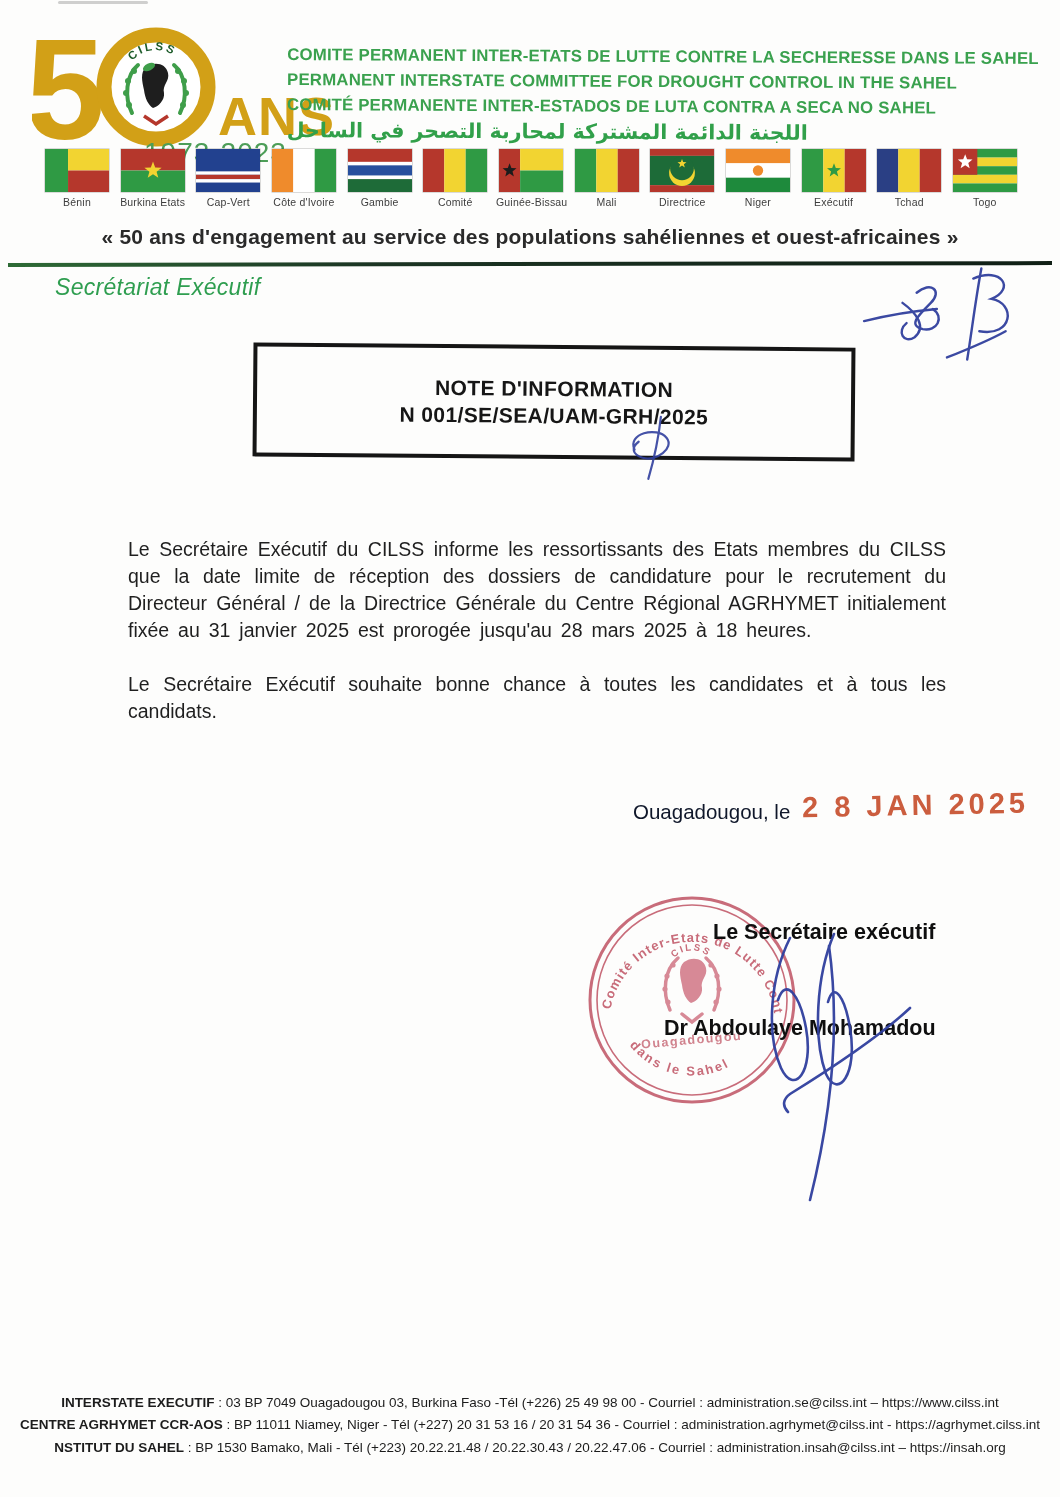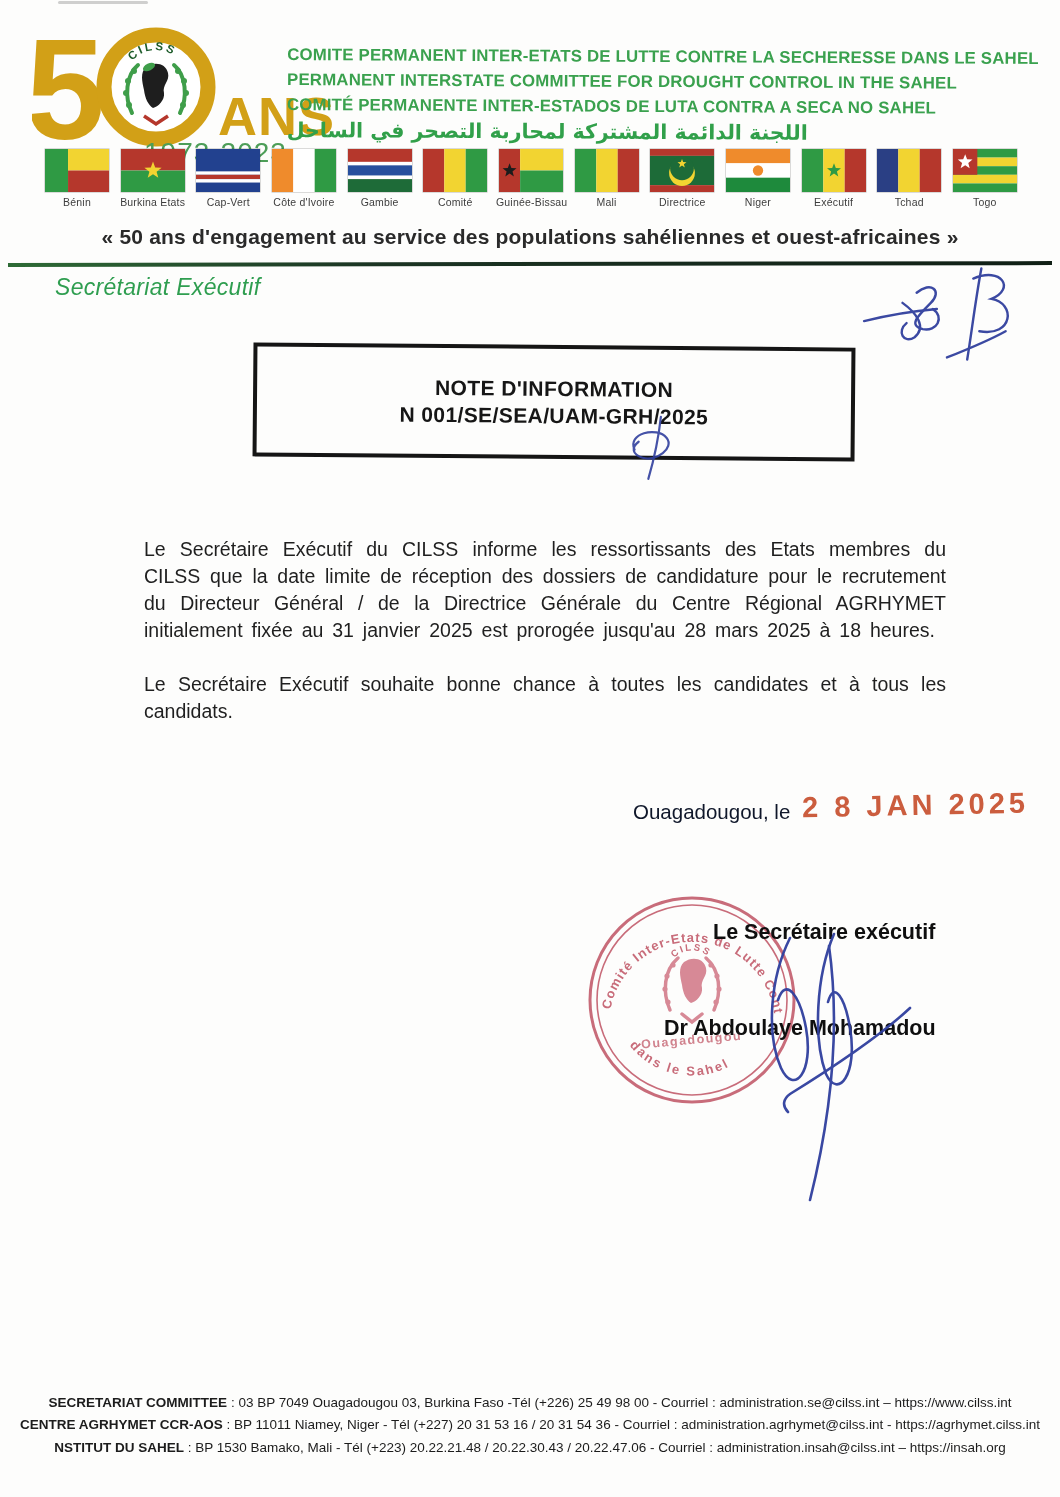--- a/index.html
+++ b/index.html
@@ -32,21 +32,21 @@
 
   
   .note-box { position:absolute; left:253px; top:345px; width:594px; height:106px; border:4px solid #151515;
               transform:rotate(0.5deg); display:flex; flex-direction:column; align-items:center; justify-content:center; gap:3px; }
   .note-line { font-size:21px; font-weight:bold; color:#161616; letter-spacing:.4px; }
   .note-scribble { position:absolute; left:348px; top:64px; width:104px; height:68px; }
 
   
   .body-text { position:absolute; left:128px; top:536px; width:818px; font-size:19.5px; line-height:1.38;
                color:#1f1f1f; text-align:justify; word-spacing:3.5px; }
-  .body-text p { margin:0 0 27px 16px; }
+  .body-text p { margin:0 0 27px 0; }
 
   .dateline-place { position:absolute; left:633px; top:800px; font-size:20.5px; color:#0f172a; }
   .dateline-stamp { position:absolute; left:802px; top:789px; font-size:29px; font-weight:bold; color:#c7502e;
                     letter-spacing:4px; transform:rotate(-1.2deg); opacity:.92; white-space:nowrap; }
 
   
   .stamp-svg { position:absolute; left:584px; top:892px; width:216px; height:216px; z-index:1; opacity:.92; }
   .sig-title { position:absolute; left:713px; top:920px; font-size:21.5px; font-weight:bold; color:#0f0f0f; z-index:2; }
   .sig-name  { position:absolute; left:664px; top:1016px; font-size:21.5px; font-weight:bold; color:#0f0f0f; z-index:2; }
   .signature-svg { position:absolute; left:728px; top:916px; width:265px; height:295px; z-index:3; }
@@ -298,17 +298,17 @@
   <svg class="signature-svg" viewBox="0 0 265 295">
     <g fill="none" stroke="#2f3f9e" stroke-width="2.6" stroke-linecap="round" opacity=".95">
       <path d="M 62,22 C 42,62 38,118 53,152 C 66,180 86,156 78,112 C 72,80 58,60 50,84"></path>
       <path d="M 106,18 C 88,60 85,122 98,158 C 110,184 130,158 122,112 C 117,82 106,64 100,86"></path>
       <path d="M 182,92 C 150,122 104,152 62,178 C 55,183 54,190 60,196"></path>
       <path d="M 101,30 C 110,95 108,180 82,284"></path>
     </g>
   </svg>
 
   <div class="footer" id="footer">
-      <div class="footer-line"><b>SECRETARIAT COMMITTEE</b><span> : 03 BP 7049 Ouagadougou 03, Burkina Faso -Tél (+226) 25 49 98 00 - Courriel : administration.se@cilss.int – https://www.cilss.int</span></div>
+      <div class="footer-line"><b>INTERSTATE EXECUTIF</b><span> : 03 BP 7049 Ouagadougou 03, Burkina Faso -Tél (+226) 25 49 98 00 - Courriel : administration.se@cilss.int – https://www.cilss.int</span></div>
       <div class="footer-line"><b>CENTRE AGRHYMET CCR-AOS</b><span> : BP 11011 Niamey, Niger - Tél (+227) 20 31 53 16 / 20 31 54 36 - Courriel : administration.agrhymet@cilss.int - https://agrhymet.cilss.int</span></div>
       <div class="footer-line"><b>NSTITUT DU SAHEL</b><span> : BP 1530 Bamako, Mali - Tél (+223) 20.22.21.48 / 20.22.30.43 / 20.22.47.06 - Courriel : administration.insah@cilss.int – https://insah.org</span></div>
     </div>
 </div>
 
 </body></html>

